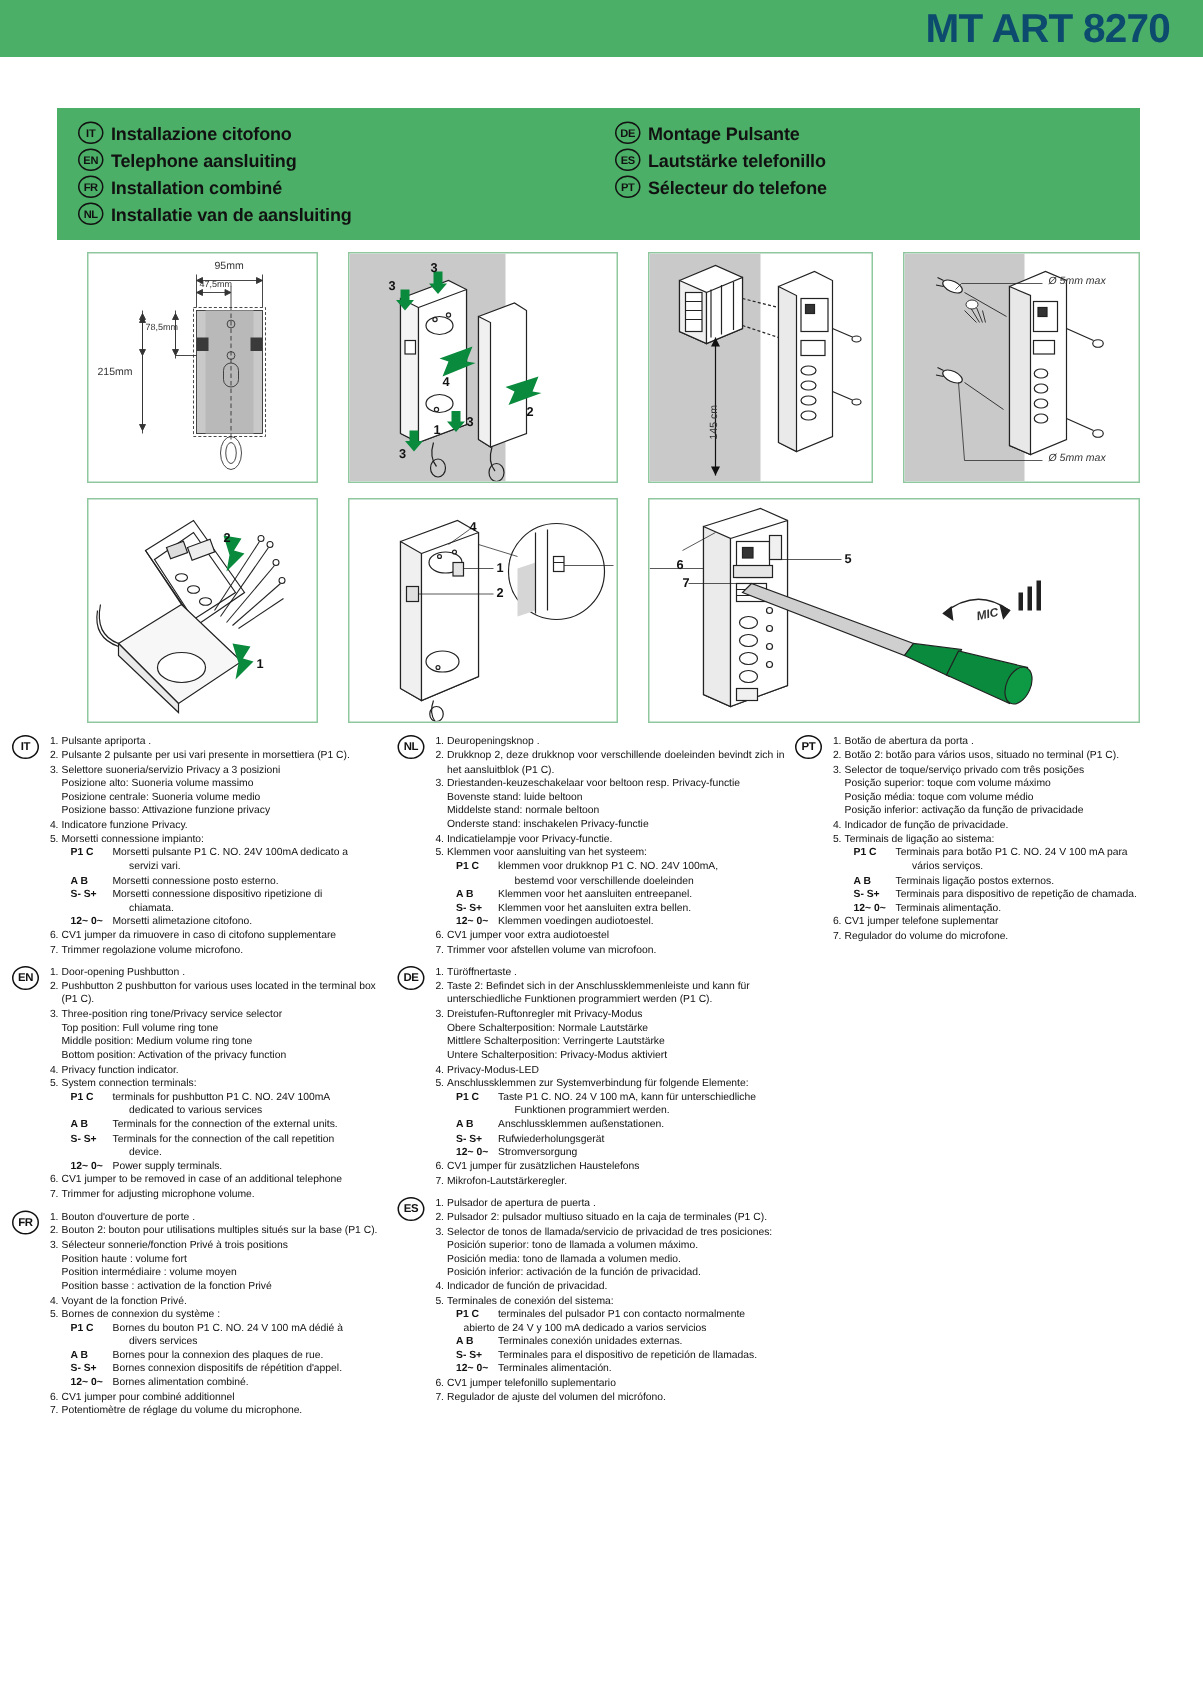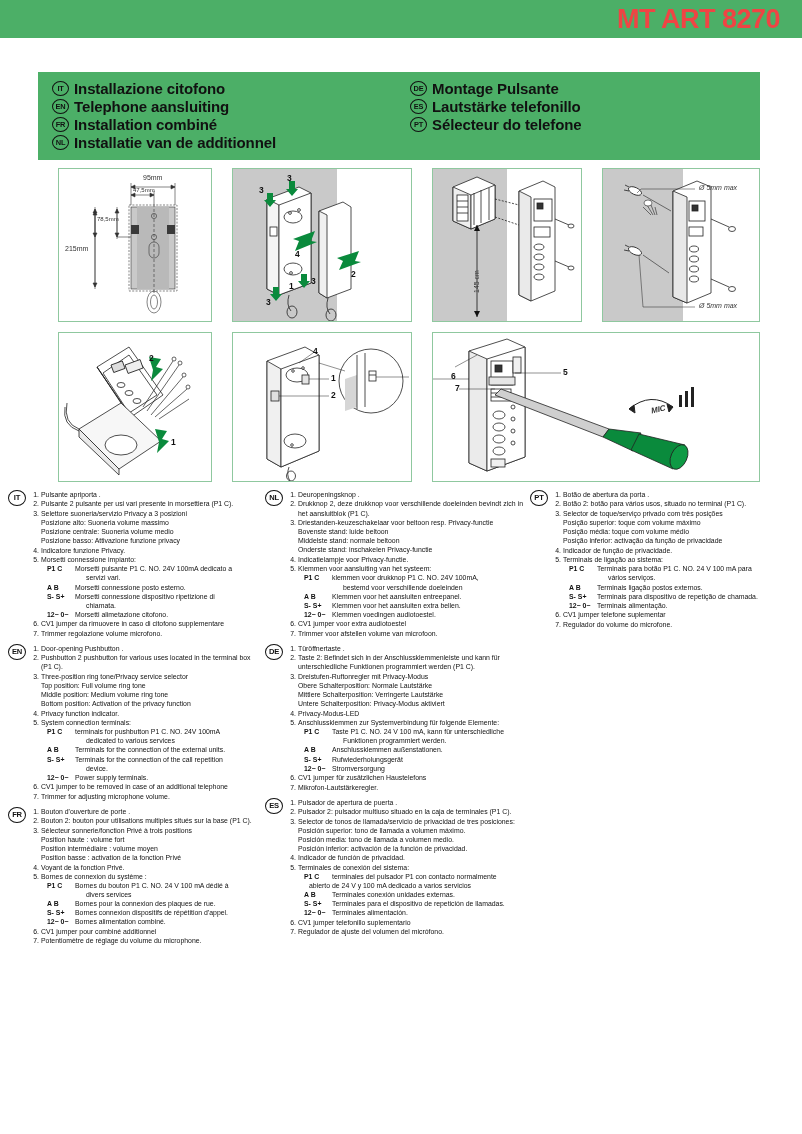--- a/index.html
+++ b/index.html
@@ -9,38 +9,38 @@
     color:#111;overflow:hidden;position:relative;
   }
   
   .top-band{
     position:absolute;left:0;top:0;width:802px;height:38px;
     background:#4caf67;
   }
   .top-title{
     position:absolute;right:22px;top:4px;
     font-size:27px;font-weight:bold;letter-spacing:-0.5px;
-    color:#ef4444;line-height:30px;
+    color:#0c4a6e;line-height:30px;
   }
   
   .lang-box{
     position:absolute;left:38px;top:72px;width:722px;height:88px;
     background:#4caf67;
   }
   .lang-col{position:absolute;top:8px;}
   .lang-col.left{left:14px;}
   .lang-col.right{left:372px;}
   .lang-row{display:flex;align-items:center;height:17px;margin-bottom:1px;}
   .badge{
     display:inline-flex;align-items:center;justify-content:center;
     width:15px;height:13px;border:1.1px solid #111;border-radius:50%;
     font-size:7.4px;font-weight:bold;line-height:1;margin-right:5px;
     flex:none;letter-spacing:-0.2px;
   }
-  .lang-label{font-size:15px;font-weight:bold;letter-spacing:-0.1px;}
+  .lang-label{font-size:12px;font-weight:bold;letter-spacing:-0.1px;}
 
   
   .panel{
     position:absolute;border:1px solid #8fc89f;background:#ffffff;
     overflow:hidden;
   }
   .shade{position:absolute;background:#c9c9c9;}
   .fig-svg{position:absolute;left:0;top:0;}
   .cal{position:absolute;font-size:7px;color:#333;}
   .cal.num{font-weight:bold;font-size:8.5px;color:#111;}
@@ -97,21 +97,21 @@
     <div class="lang-row">
       <span class="badge">EN</span>
       <span class="lang-label">Telephone aansluiting</span>
     </div>
     <div class="lang-row">
       <span class="badge">FR</span>
       <span class="lang-label">Installation combiné</span>
     </div>
     <div class="lang-row">
       <span class="badge">NL</span>
-      <span class="lang-label">Installatie van de additionnel</span>
+      <span class="lang-label">Installatie van de aansluiting</span>
     </div>
   </div>
   <div class="lang-col right">
     <div class="lang-row">
       <span class="badge">DE</span>
       <span class="lang-label">Montage Pulsante</span>
     </div>
     <div class="lang-row">
       <span class="badge">ES</span>
       <span class="lang-label">Lautstärke telefonillo</span>

